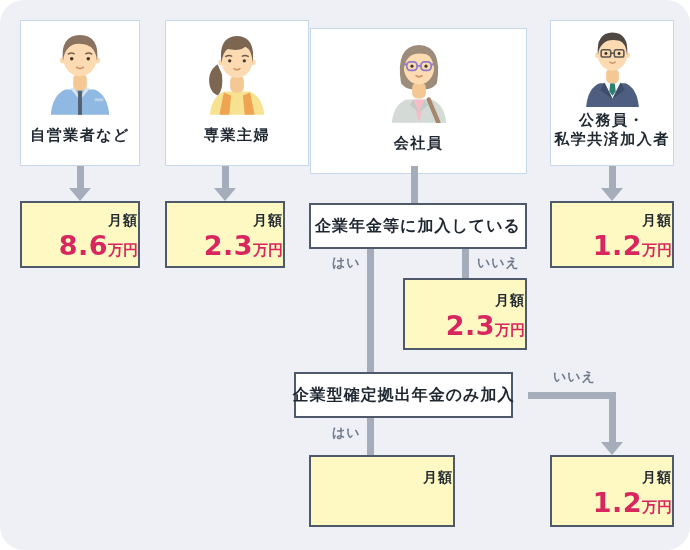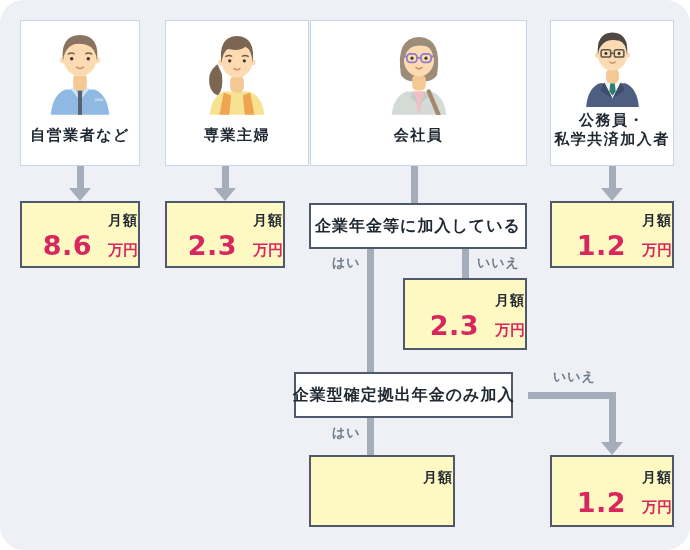--- a/index.html
+++ b/index.html
@@ -41,21 +41,21 @@
     font-size: 14px; font-weight: bold; letter-spacing: 1px;
     color: var(--text-dark, #1f2730);
   }
   .amount-line {
     margin-top: 0px;
     color: var(--accent, #d8275f);
     font-weight: bold;
     white-space: nowrap;
   }
   .amount-value { font-size: 27px; letter-spacing: 0.5px; }
-  .amount-unit { font-size: 15px; margin-left: 16px; }
+  .amount-unit { font-size: 15px; margin-left: 0; }
   .decision-box {
     position: absolute;
     background: #ffffff;
     border: 2px solid var(--result-border, #4e5a6c);
     display: flex; align-items: center; justify-content: center;
     font-weight: bold; font-size: 16px; letter-spacing: 1px;
     color: var(--text-dark, #1f2730);
     white-space: nowrap;
   }
   .line {
@@ -118,21 +118,21 @@
         <path d="M27.5 28 Q30.5 26.3 33.5 27.7" stroke="#6d5a46" stroke-width="1.5" fill="none" stroke-linecap="round"></path>
         <path d="M44.5 27.7 Q47.5 26.3 50.5 28" stroke="#6d5a46" stroke-width="1.5" fill="none" stroke-linecap="round"></path>
         <circle cx="31.5" cy="32.5" r="1.7" fill="#463729"></circle>
         <circle cx="46.5" cy="32.5" r="1.7" fill="#463729"></circle>
         <path d="M36 40.5 Q39 43 42 40.5" stroke="#cb9162" stroke-width="1.6" fill="none" stroke-linecap="round"></path>
       </svg>
     </div>
     <div class="card-label">専業主婦</div>
   </div>
 
-  <div class="person-card" style="left:310px; top:20px; width:217px; height:146px;">
+  <div class="person-card" style="left:310px; top:28px; width:217px; height:146px;">
     <div class="avatar">
       <svg width="76" height="86" viewBox="0 0 78 88">
         <path d="M20.5 47 Q14.5 9 39 8 Q63.5 9 57.5 47 Q54 52.5 47 53.5 L31 53.5 Q24 52.5 20.5 47 Z" fill="#9c8c79"></path>
         <path d="M11 88 Q13 69 26 64 L52 64 Q65 69 67 88 Z" fill="#d4dbd7"></path>
         <path d="M33 64 L39 88 L45 64 Z" fill="#f6bdc7"></path>
         <path d="M33 64 L39 77 L29.5 70 Z" fill="#c2ccc7"></path>
         <path d="M45 64 L39 77 L48.5 70 Z" fill="#c2ccc7"></path>
         <path d="M49 64 L59 88" stroke="#a5886c" stroke-width="4.5" stroke-linecap="round"></path>
         <rect x="32" y="47" width="14" height="16" rx="5" fill="#f3c892"></rect>
         <ellipse cx="39" cy="31.5" rx="15.5" ry="17" fill="#fcdbb3"></ellipse>

